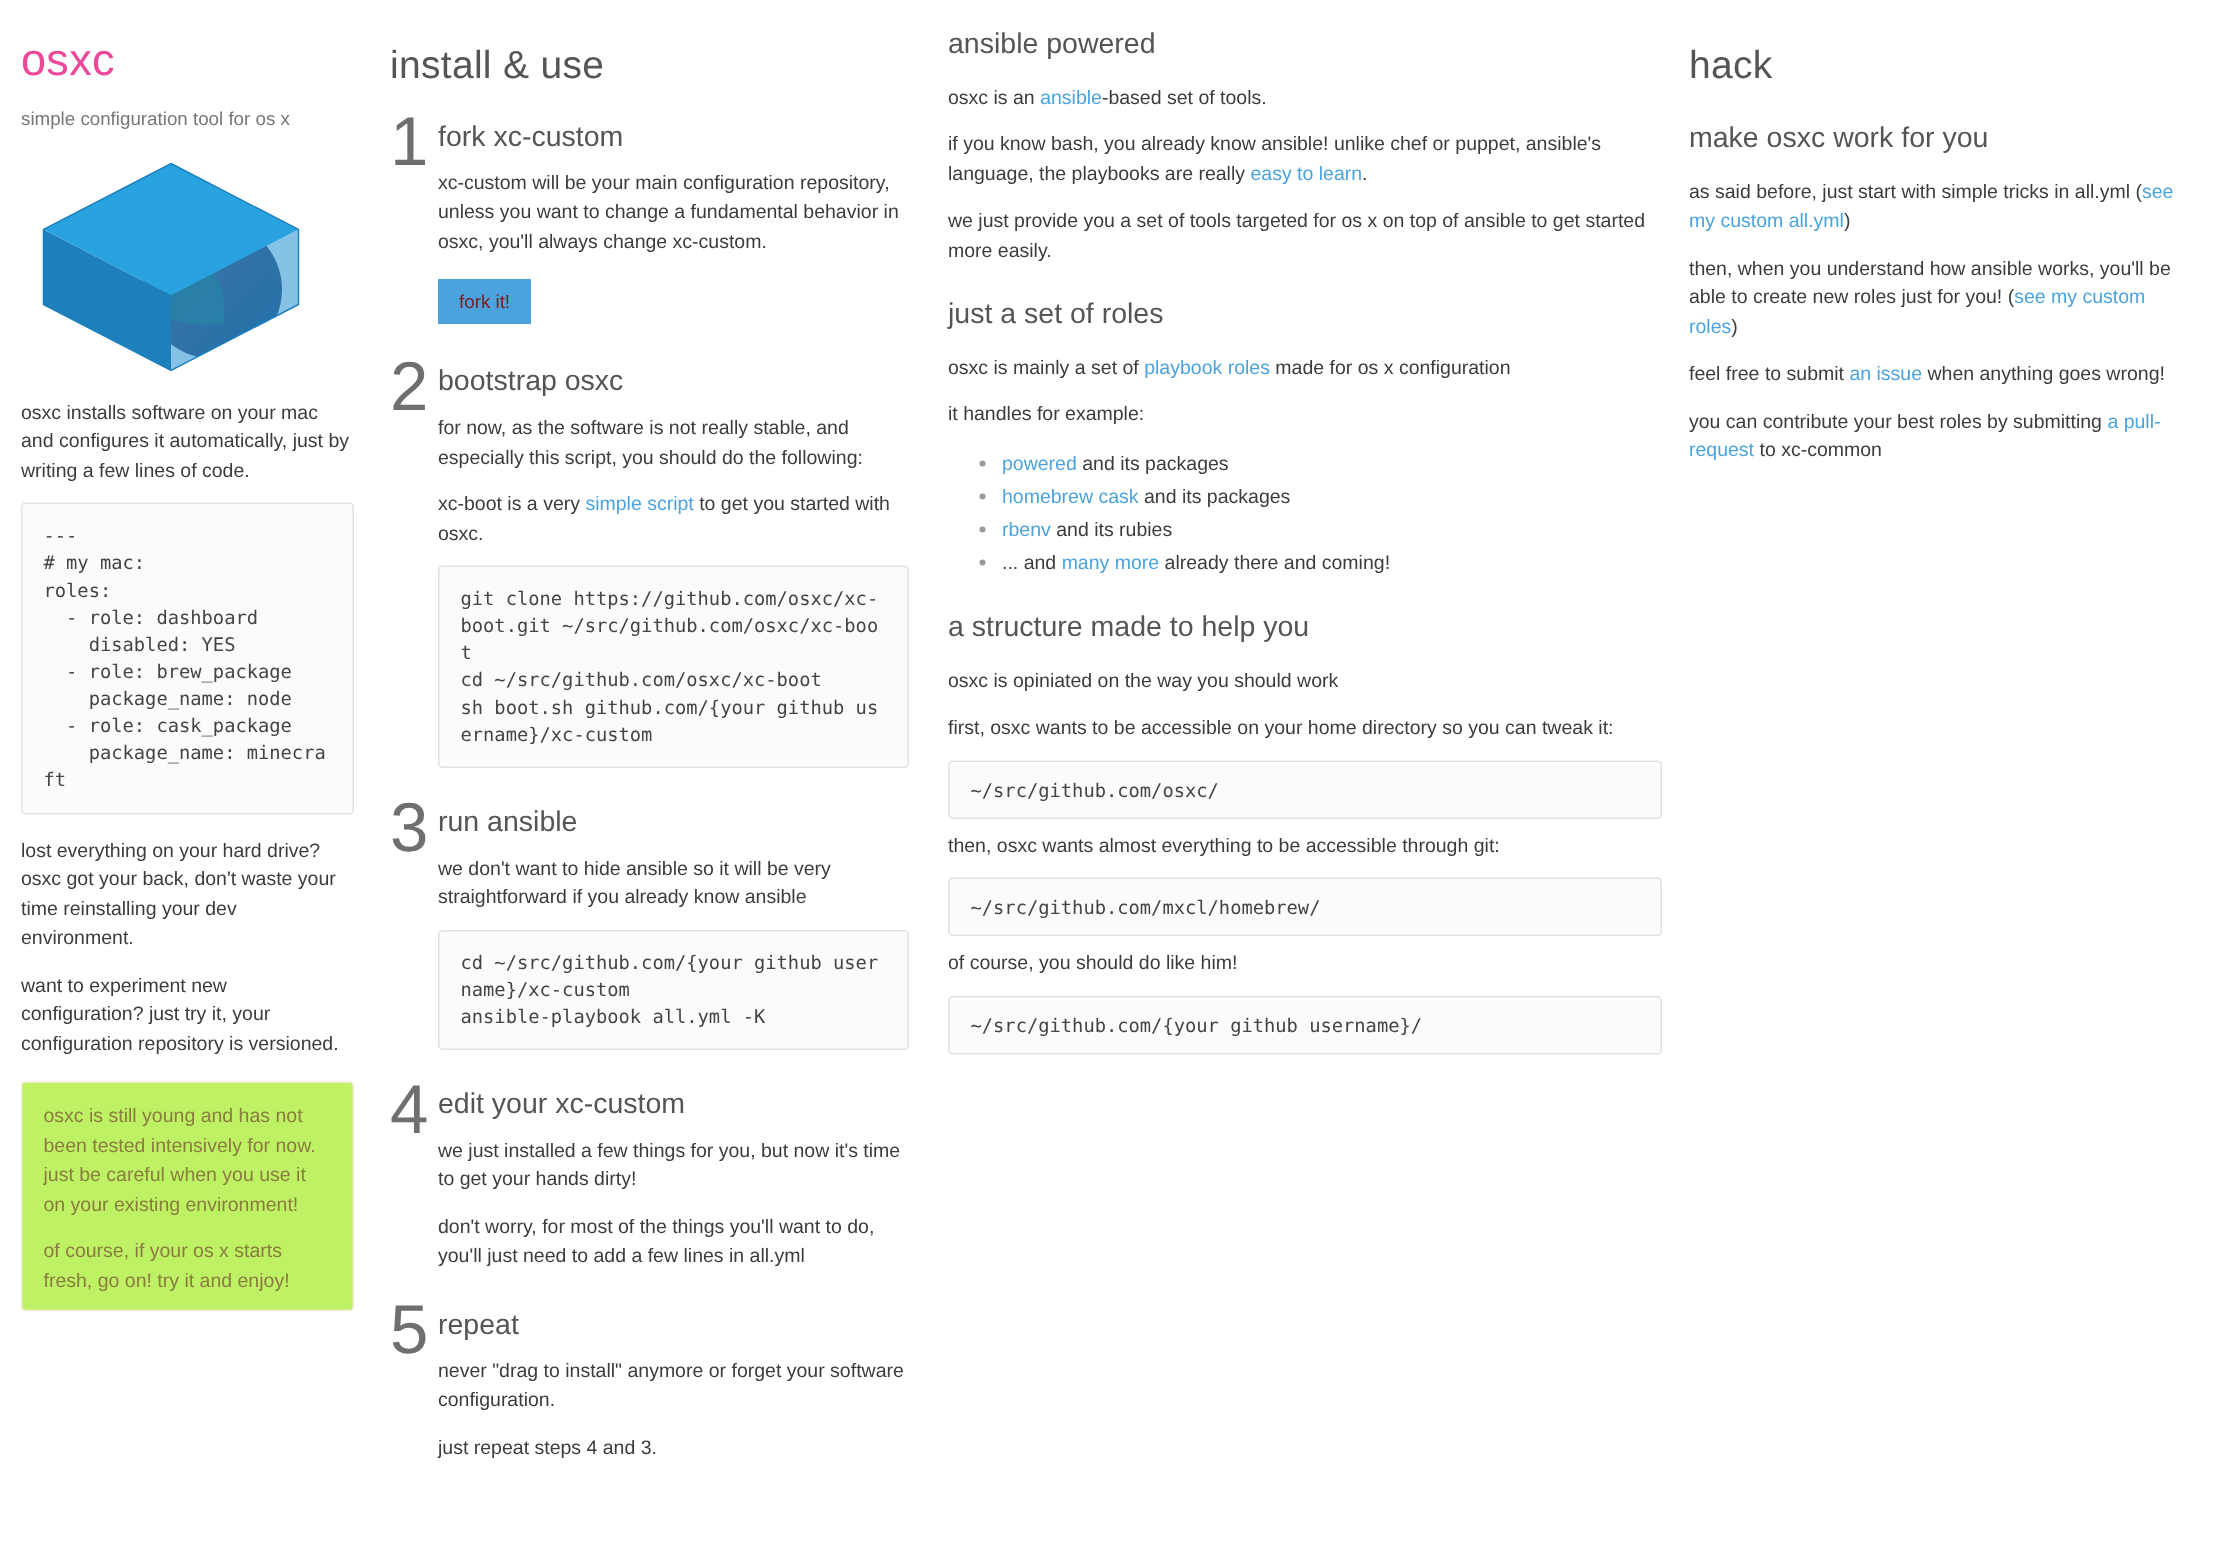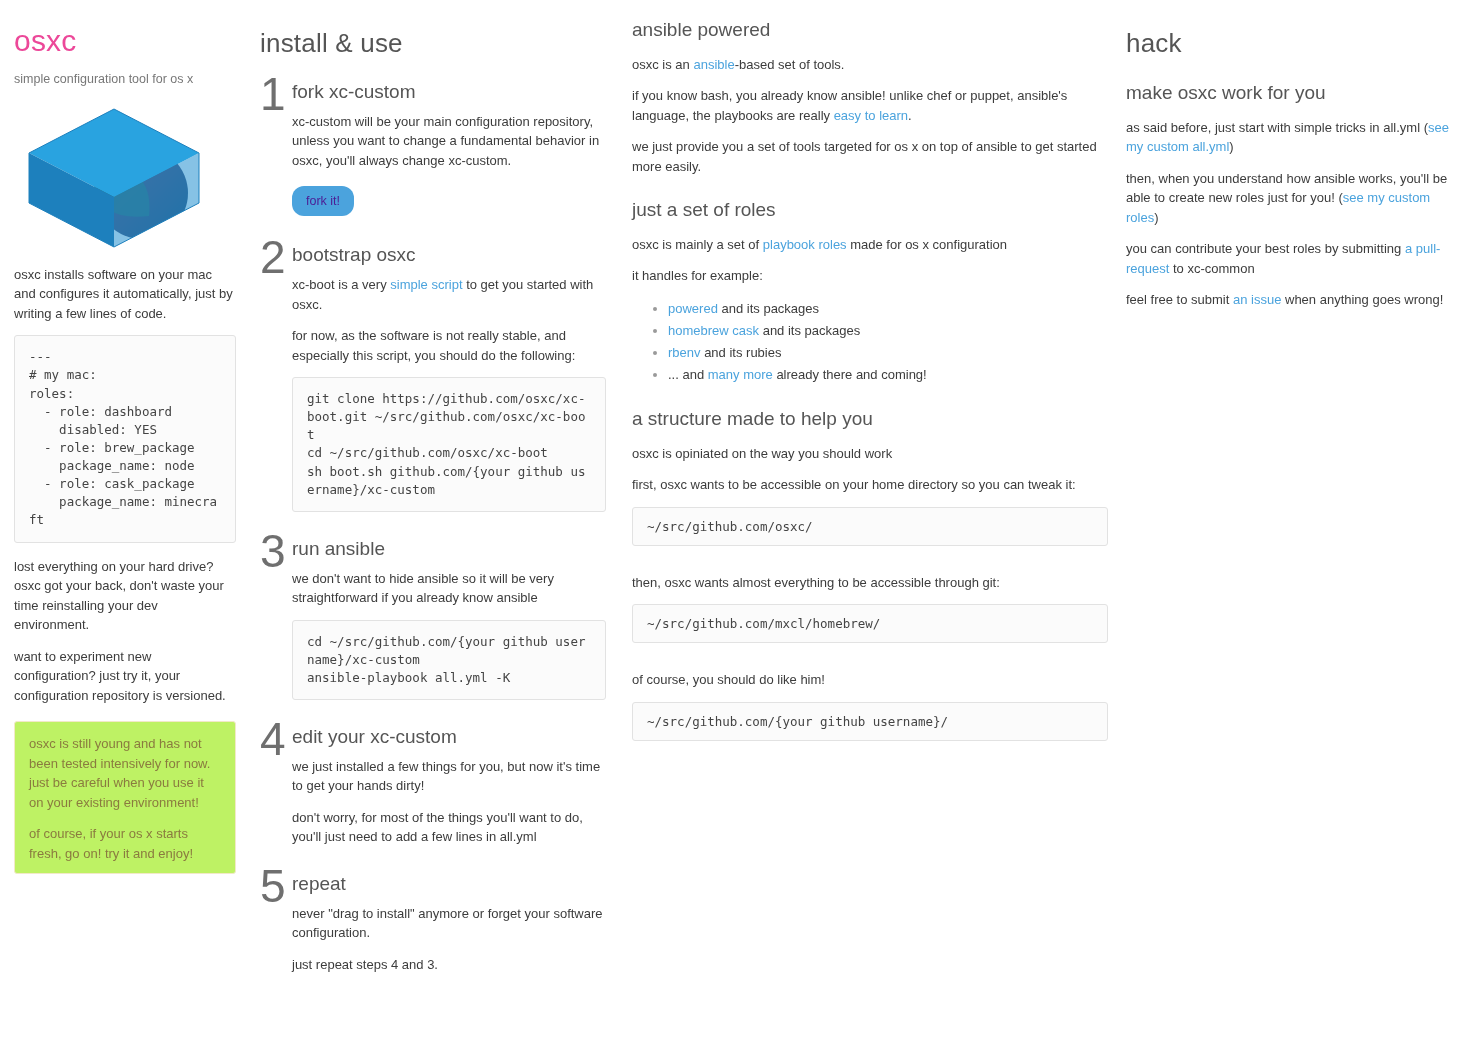--- a/index.html
+++ b/index.html
@@ -128,23 +128,23 @@
   .step h3 {
     font-size: 19px;
     font-weight: 400;
     color: #555;
     margin: 0 0 8px 0;
     line-height: 1.2;
   }
   .btn {
     display: inline-block;
     background: #4ba3dd;
-    color: #4c1d95;
+    color: #7f1d1d;
     border: none;
-    border-radius: 12px;
+    border-radius: 0;
     padding: 8px 14px;
     font-size: 12.5px;
     font-family: "Liberation Sans", sans-serif;
     cursor: pointer;
     margin: 4px 0 2px 0;
   }
 
   ul.bullets {
     margin: 0 0 12px 0;
     padding-left: 36px;
@@ -159,21 +159,21 @@
   ul.bullets li::marker { color: #9a9a9a; }
 
   .pathbox {
     background: #fbfbfb;
     border: 1px solid #e2e2e2;
     border-radius: 3px;
     padding: 11px 14px;
     font-family: "DejaVu Sans Mono", monospace;
     font-size: 12.5px;
     color: #444;
-    margin: 6px 0 27px 0;
+    margin: 6px 0 8px 0;
   }
 </style>
 </head>
 <body>
 
 <div class="page">
   <div class="cols">
 
     <div class="col col-brand">
       <h1 class="brand">osxc</h1>
@@ -232,22 +232,22 @@
       <div class="step">
         <div class="num">1</div>
         <h3>fork xc-custom</h3>
         <p>xc-custom will be your main configuration repository, unless you want to change a fundamental behavior in osxc, you'll always change xc-custom.</p>
         <button class="btn">fork it!</button>
       </div>
 
       <div class="step">
         <div class="num">2</div>
         <h3>bootstrap osxc</h3>
+        <p>for now, as the software is not really stable, and especially this script, you should do the following:</p>
         <p><span>xc-boot is a very </span><a href="#">simple script</a><span> to get you started with osxc.</span></p>
-        <p>for now, as the software is not really stable, and especially this script, you should do the following:</p>
         <pre class="code">git clone https://github.com/osxc/xc-boot.git ~/src/github.com/osxc/xc-boot
 cd ~/src/github.com/osxc/xc-boot
 sh boot.sh github.com/{your github username}/xc-custom</pre>
       </div>
 
       <div class="step">
         <div class="num">3</div>
         <h3>run ansible</h3>
         <p>we don't want to hide ansible so it will be very straightforward if you already know ansible</p>
         <pre class="code">cd ~/src/github.com/{your github username}/xc-custom
@@ -296,18 +296,18 @@
       <div class="pathbox">~/src/github.com/{your github username}/</div>
     </div>
 
     <div class="col col-hack">
       <h1 class="section">hack</h1>
 
       <h2 class="sub first">make osxc work for you</h2>
       <p><span>as said before, just start with simple tricks in all.yml (</span><a href="#">see my custom all.yml</a><span>)</span></p>
       <p><span>then, when you understand how ansible works, you'll be able to create new roles just for you! (</span><a href="#">see my custom roles</a><span>)</span></p>
 
+      <p><span>feel free to submit </span><a href="#">an issue</a><span> when anything goes wrong!</span></p>
       <p><span>you can contribute your best roles by submitting </span><a href="#">a pull-request</a><span> to xc-common</span></p>
-      <p><span>feel free to submit </span><a href="#">an issue</a><span> when anything goes wrong!</span></p>
     </div>
 
   </div>
 </div>
 
 </body></html>

